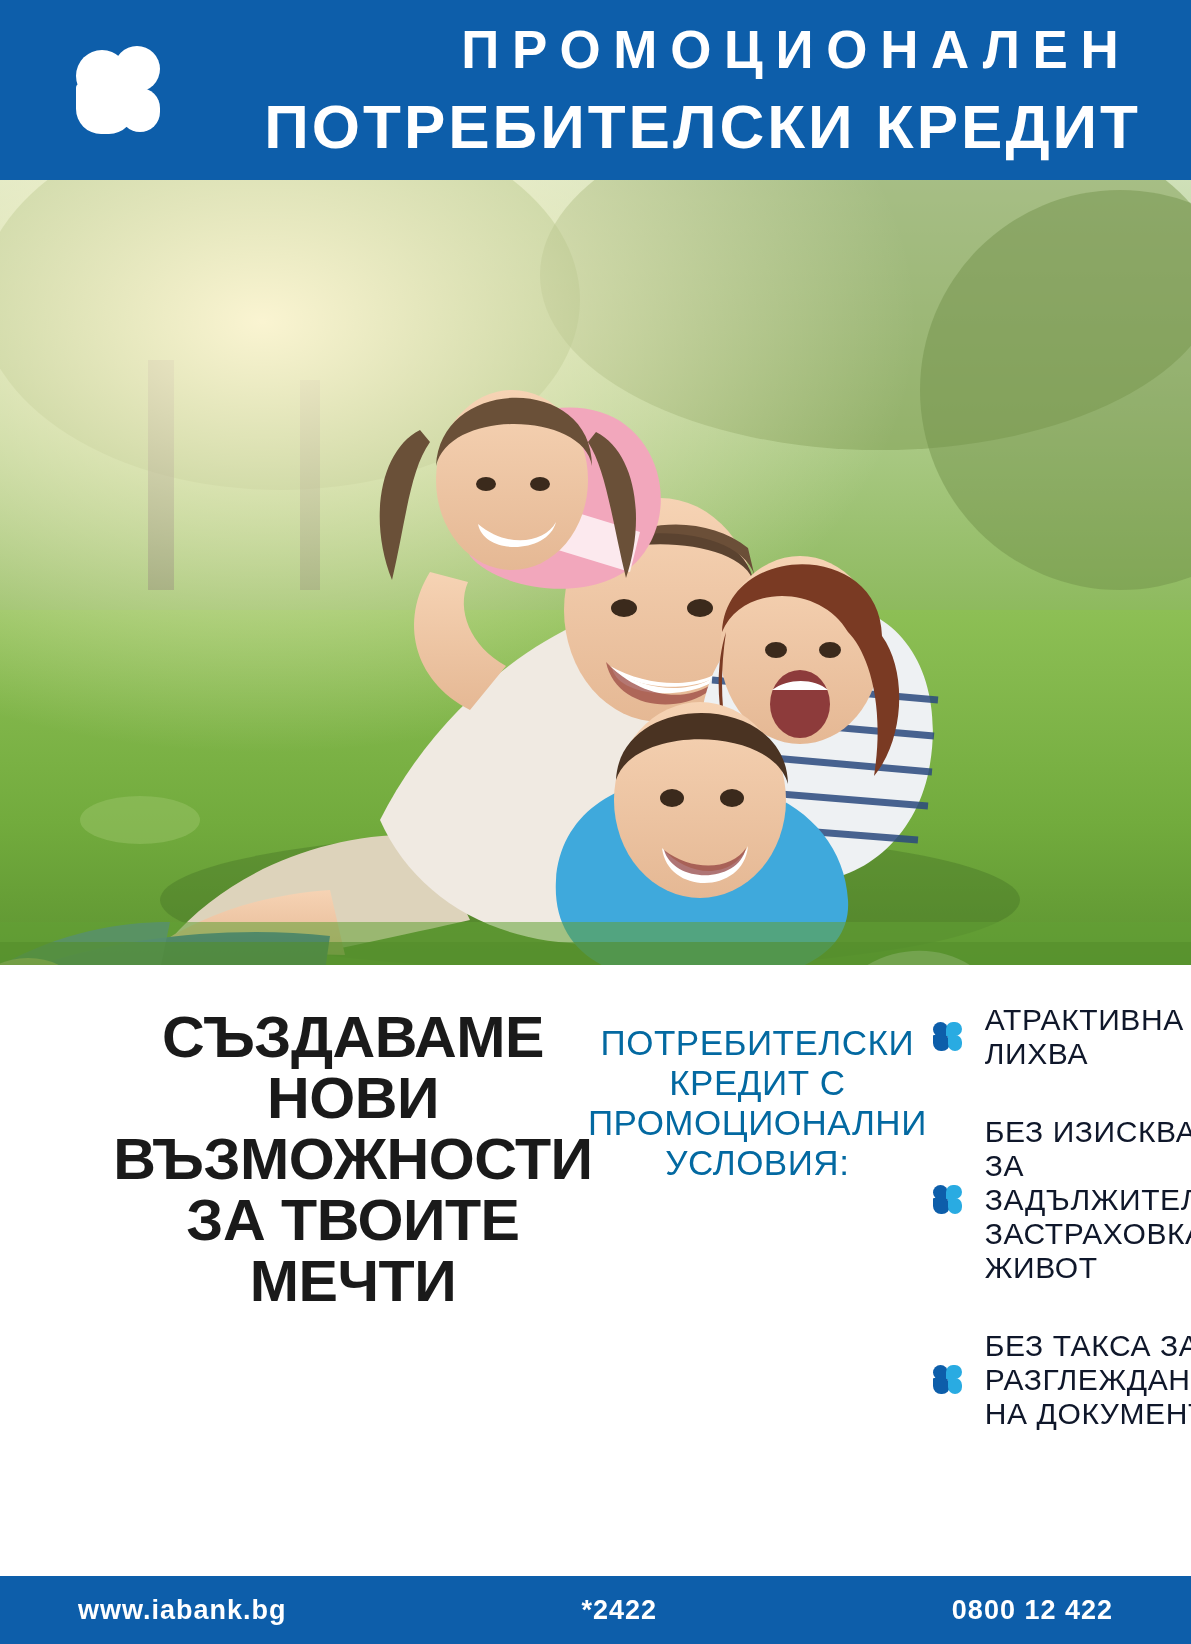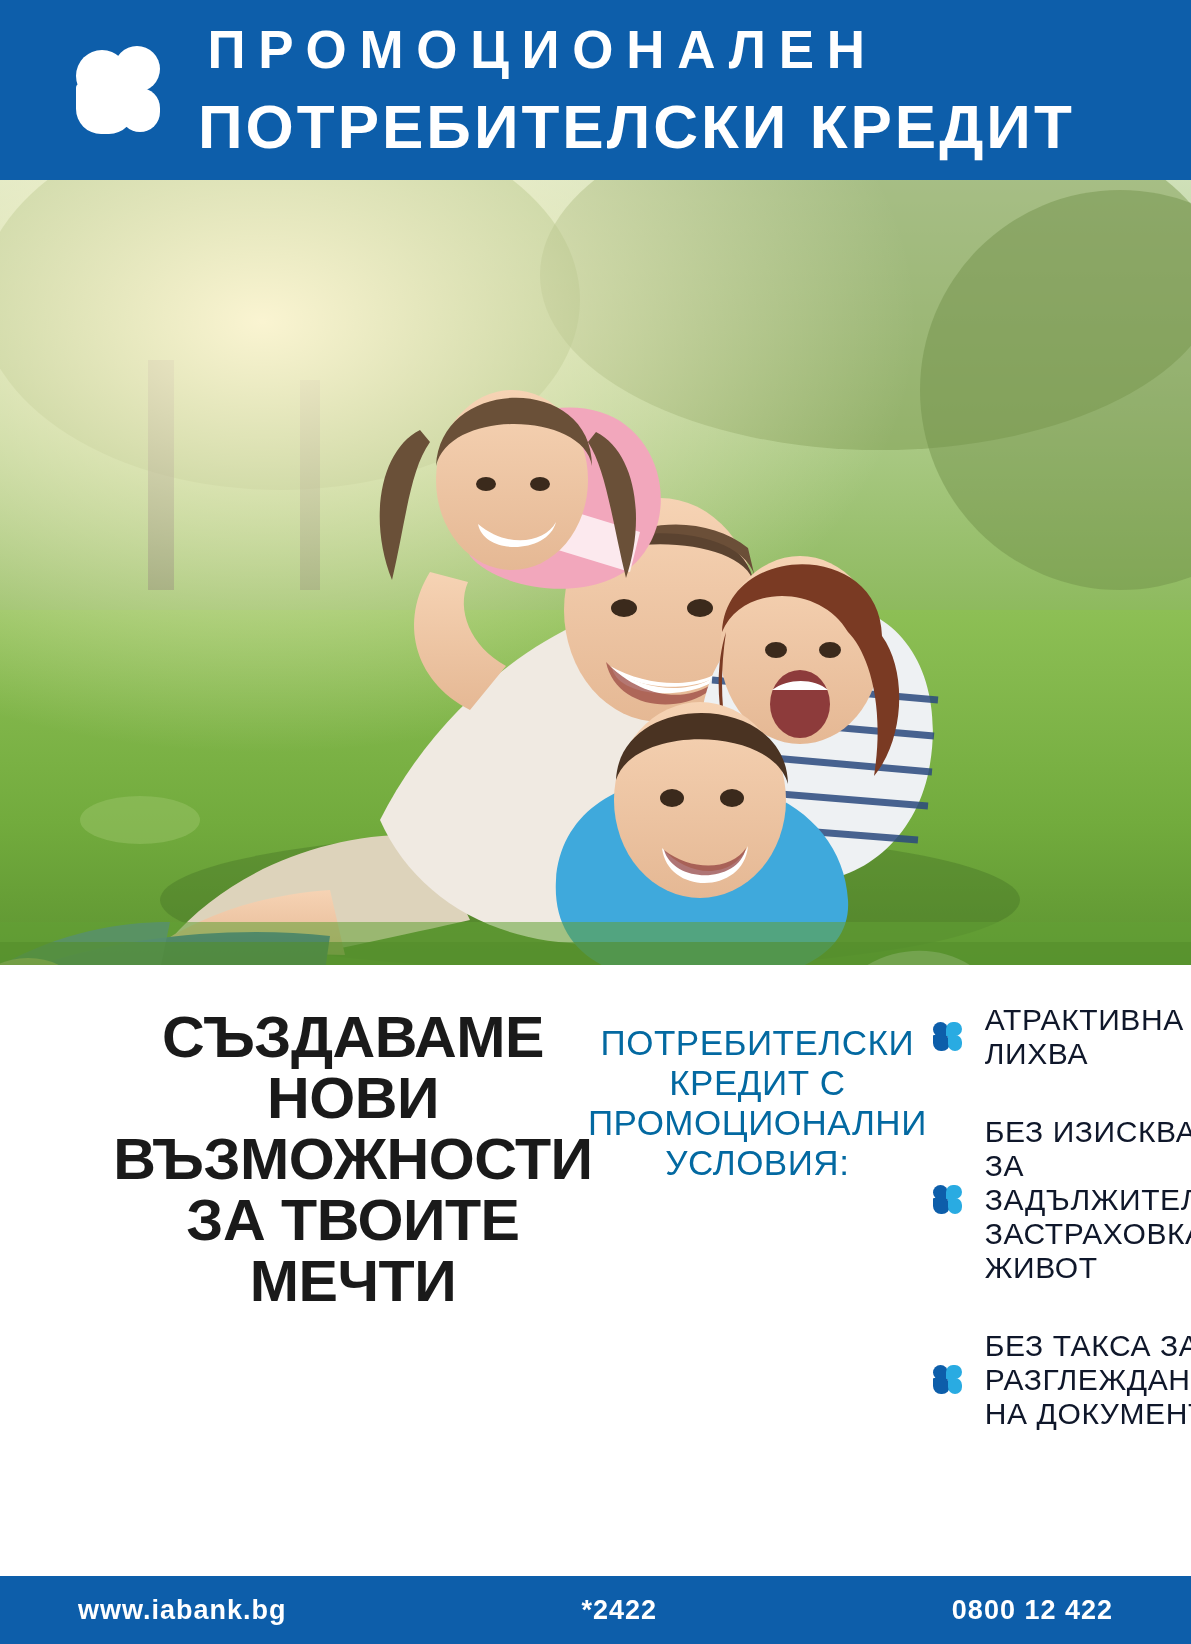--- a/index.html
+++ b/index.html
@@ -62,21 +62,21 @@
   }
   .lm-d {
     left: 50px; top: 48px;
     width: 40px; height: 44px;
     border-radius: 4px 20px 20px 20px;
     background: #29abe2;
   }
 
   .header-text {
     flex: 1;
-    text-align: left;
+    text-align: right;
     padding-right: 10px;
   }
   .header-line1 {
     color: #ffffff;
     font-weight: bold;
     font-size: 54px;
     letter-spacing: 13px;
     line-height: 1.02;
     white-space: nowrap;
     transform: scaleX(0.98);

